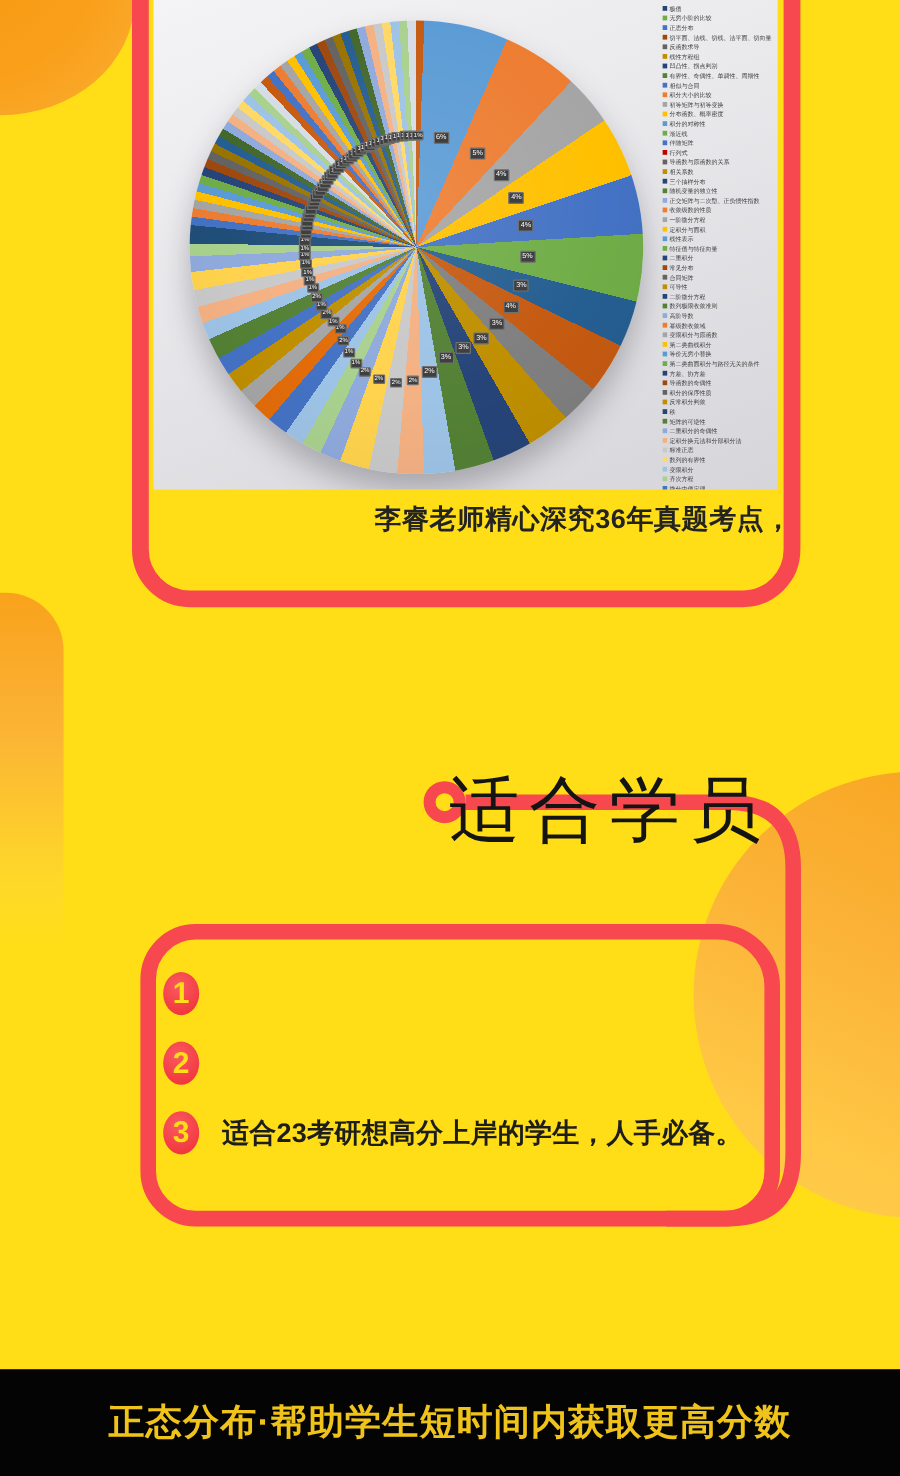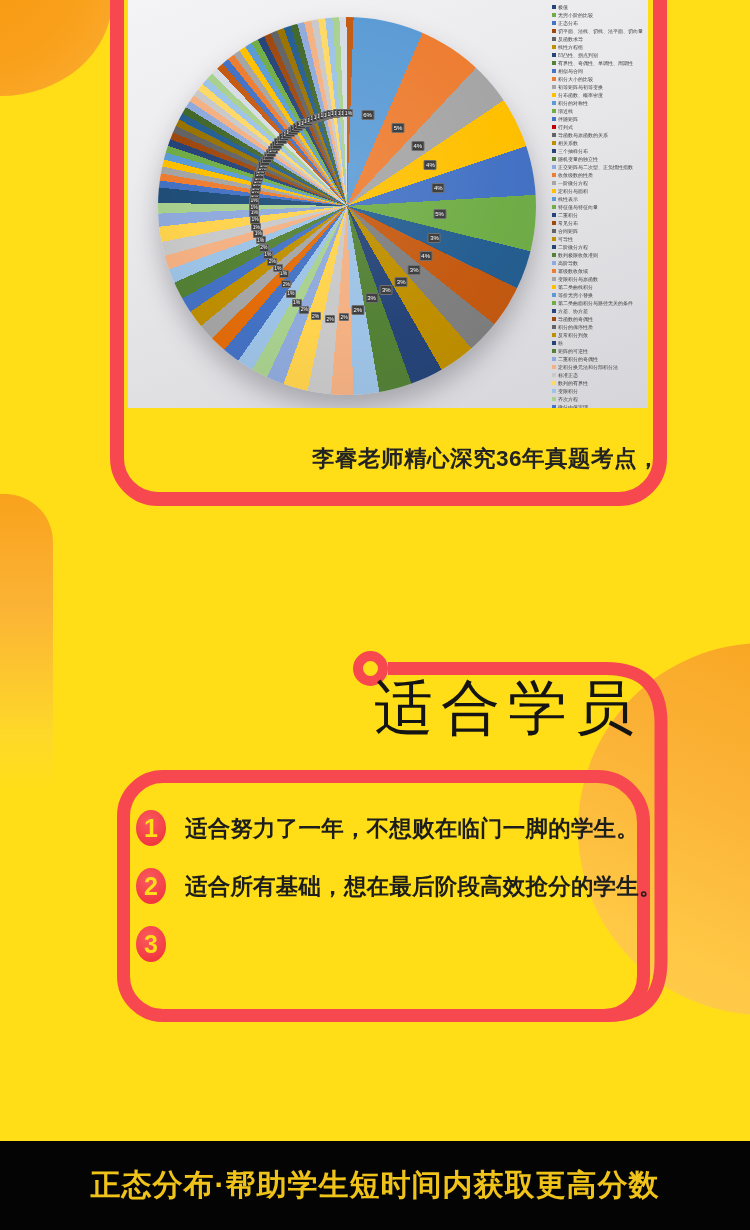--- a/index.html
+++ b/index.html
@@ -58,30 +58,30 @@
   .legend-row {
     height:8px; display:flex; align-items:center; gap:2px; overflow:hidden;
   }
   .legend-swatch { width:4px; height:4px; flex:0 0 4px; }
   .legend-label {
     font-size:5px; color:#3C3C3C; white-space:nowrap; letter-spacing:0;
   }
   .caption {
     position:absolute; left:266px; top:419px; width:440px;
     text-align:center; font-size:22.5px; line-height:27px;
-    color:#232323; font-weight:600; letter-spacing:.5px;margin-top:26px;
+    color:#232323; font-weight:600; letter-spacing:.5px;
   }
   
   .deco-svg { position:absolute; left:0; top:0; width:750px; height:1230px; pointer-events:none; }
   .ring {
     position:absolute; left:353px; top:651px; width:35px; height:35px;
     border:10px solid #F8484F; border-radius:50%;
   }
   .section-title {
-    position:absolute; left:374px; top:679px;
+    position:absolute; left:374px; top:646px;
     font-size:59px; line-height:1; color:#141414;
     font-weight:500; letter-spacing:8px; white-space:nowrap;
   }
   
   .audience-card {
     position:absolute; left:117px; top:770px; width:533px; height:252px;
     border:13px solid #F8484F; border-radius:46px 52px 46px 46px;
   }
   .aud-item {
     position:absolute; left:136px; height:36px;
@@ -406,25 +406,24 @@
 
 <svg class="deco-svg" viewBox="0 0 750 1230">
   <path d="M 388 668.5 H 606 Q 661 668.5 661 723 V 961 Q 661 1015.5 607 1015.5 H 555" fill="none" stroke="#F8484F" stroke-width="13"></path>
 </svg>
 <div class="ring"></div>
 <div class="section-title">适合学员</div>
 
 <div class="audience-card"></div>
 <div class="aud-item i0">
   <div class="badge">1</div>
-  <div class="aud-text">适合努力了一年，不想败在临门一脚的学生。</div>
 </div>
 <div class="aud-item i1">
   <div class="badge">2</div>
-  <div class="aud-text">适合所有基础，想在最后阶段高效抢分的学生。</div>
 </div>
 <div class="aud-item i2">
   <div class="badge">3</div>
+  <div class="aud-text">适合23考研想高分上岸的学生，人手必备。</div>
 </div>
 
 <div class="footer">
   <div class="footer-text">正态分布·帮助学生短时间内获取更高分数</div>
 </div>
 
 </body></html>

